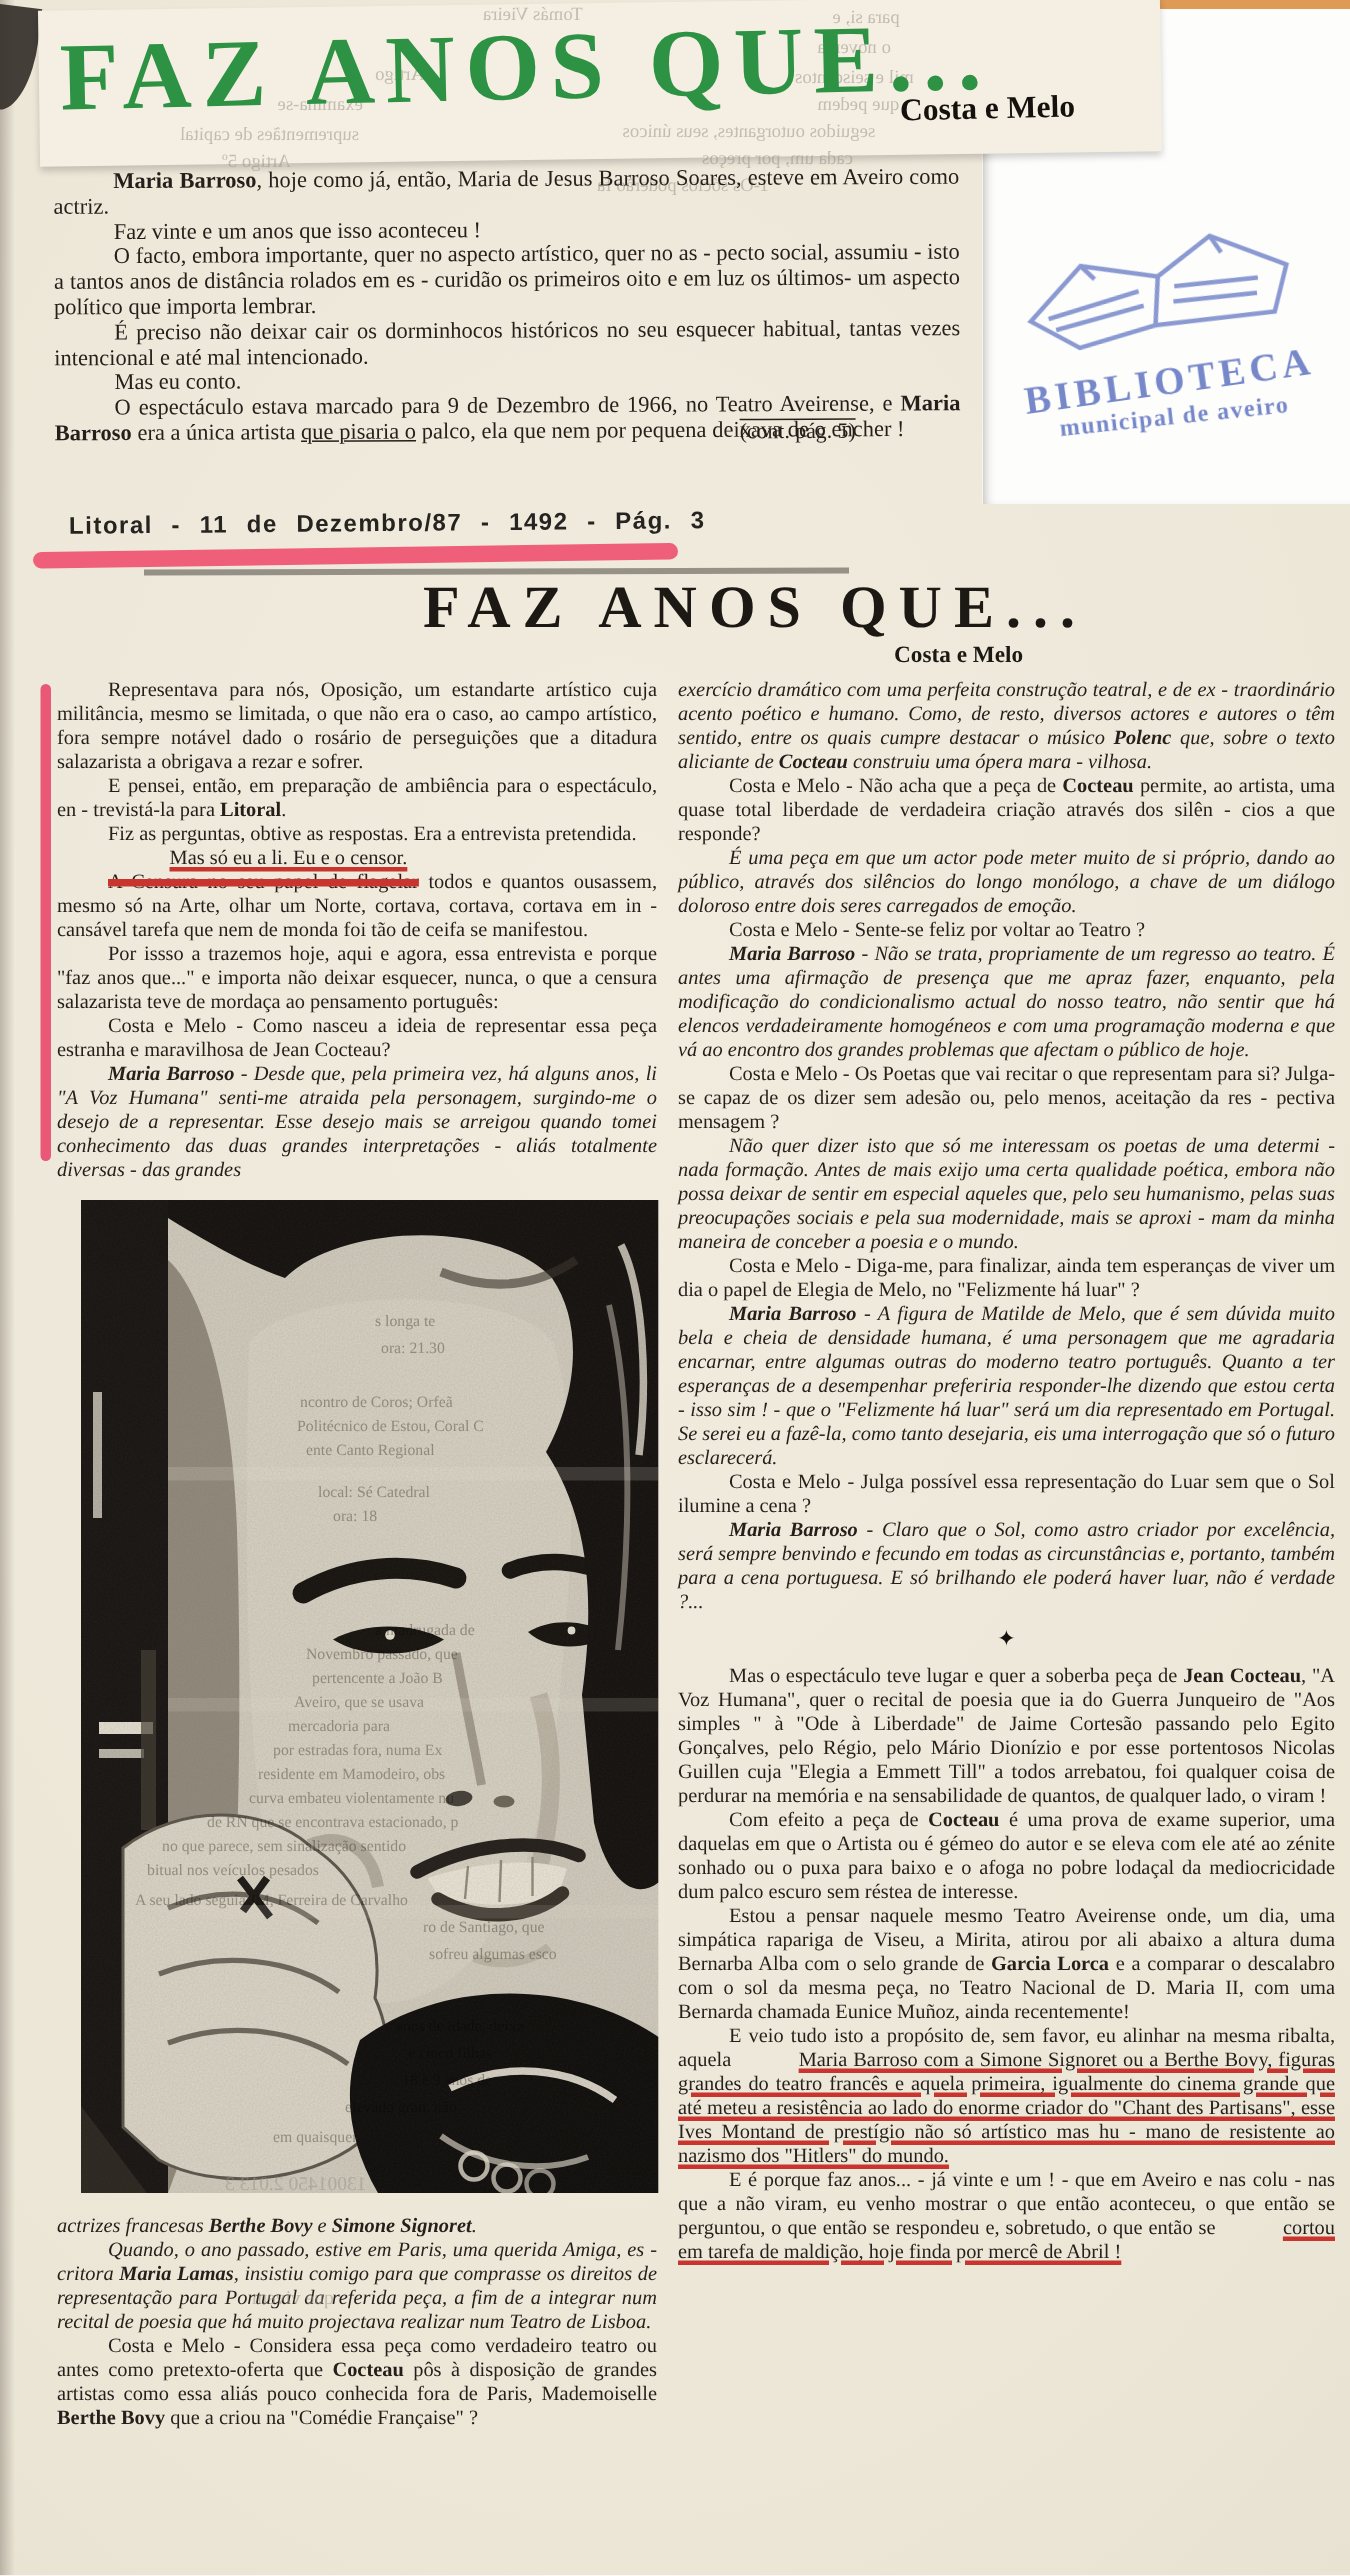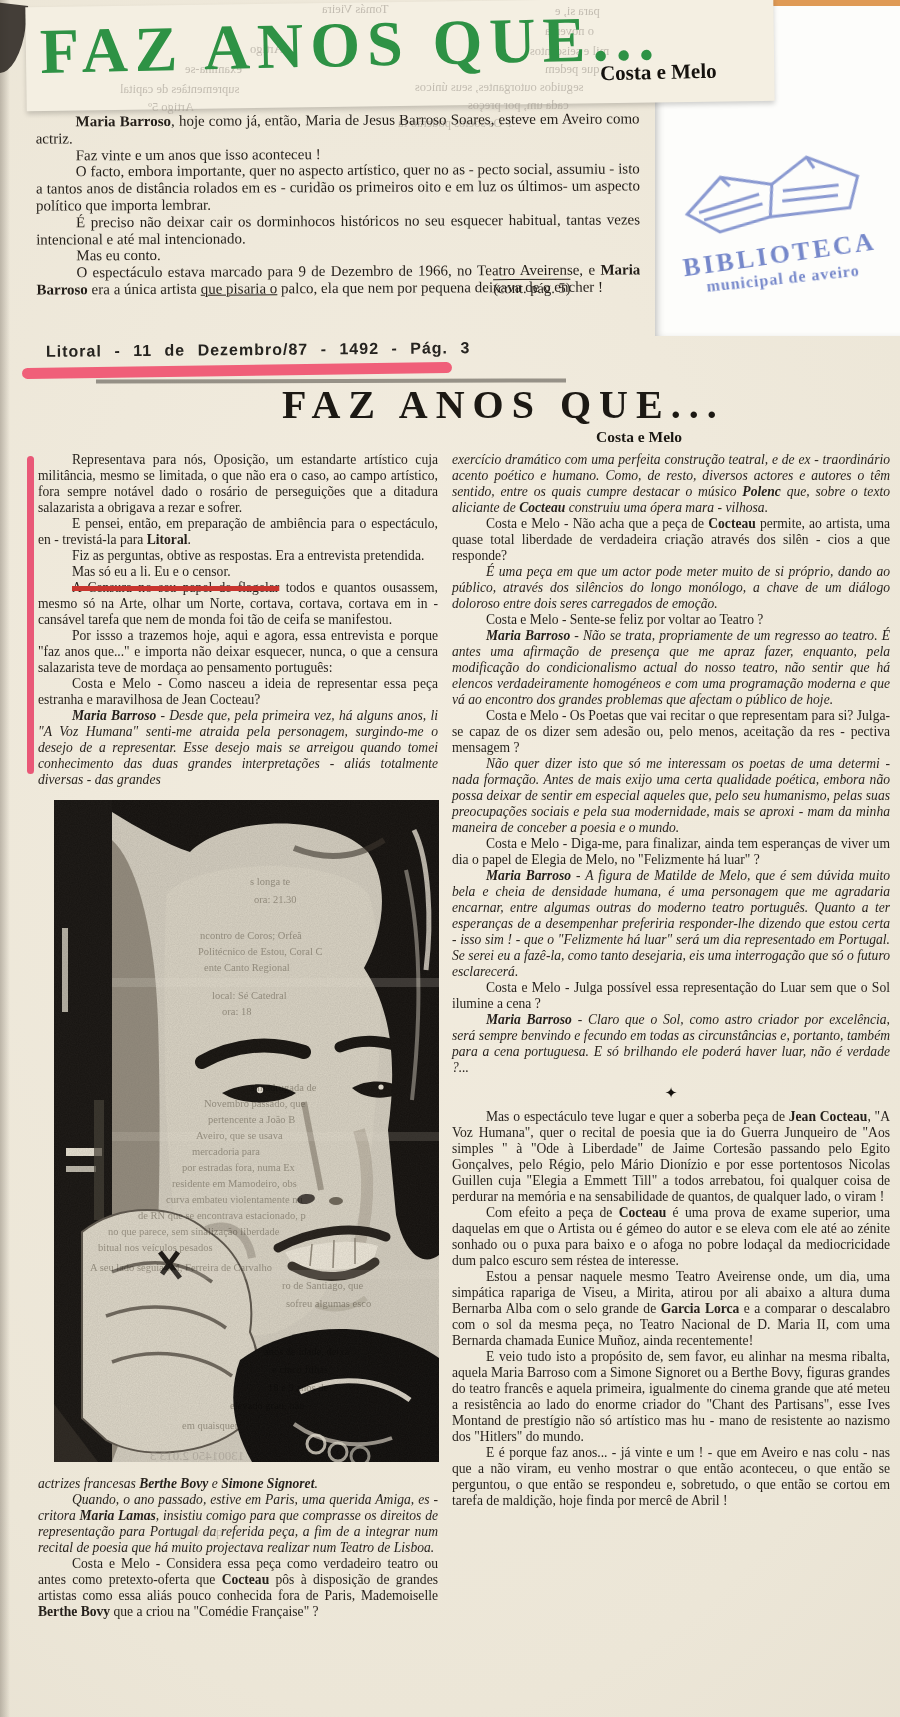--- a/index.html
+++ b/index.html
@@ -46,22 +46,22 @@
           border-radius:4px;opacity:.9;z-index:2;}
   .col{position:absolute;top:452px;font-size:13.6px;line-height:16px;text-align:justify;}
   .col.left{left:38px;width:400px;}
   .col.right{left:452px;width:438px;}
   .para{margin:0;text-indent:34px;}
   .para.ni{text-indent:0;}
   .para.faded{opacity:.55;filter:blur(.3px);}
   .b{font-weight:700;}
   .i{font-style:italic;}
   .bi{font-weight:700;font-style:italic;}
-  .ru{text-decoration-color:#c8352e;text-decoration-thickness:2.6px;
-      text-underline-offset:2px;}
+  .ru{text-decoration:underline;text-decoration-color:#c8352e;text-decoration-thickness:2.6px;
+      text-underline-offset:2px;margin-left:41px;}
   .rs{text-decoration:line-through;text-decoration-color:#c8352e;text-decoration-thickness:4.5px;}
   .bu{text-decoration:underline;text-decoration-thickness:1.4px;}
   .star{text-align:center;margin:9px 0 8px;font-size:15px;color:#15120e;}
   .photo{position:relative;width:385px;height:662px;margin:12px 0 14px 16px;}
   .photo svg{position:absolute;left:0;top:0;}
   .photo-bleed span{position:absolute;font-size:10.5px;color:#746e62;opacity:.55;
       white-space:nowrap;mix-blend-mode:multiply;}
   .bleed-bottom .bleed-frag{font-size:13px;}
 </style>
 </head>
@@ -216,21 +216,21 @@
           <span style="left:168px;top:204px">ora: 18</span>
           <span style="left:196px;top:280px">a madrugada de</span>
           <span style="left:150px;top:296px">Novembro passado, que</span>
           <span style="left:154px;top:312px">pertencente a João B</span>
           <span style="left:142px;top:328px">Aveiro, que se usava</span>
           <span style="left:138px;top:344px">mercadoria para</span>
           <span style="left:128px;top:360px">por estradas fora, numa Ex</span>
           <span style="left:118px;top:376px">residente em Mamodeiro, obs</span>
           <span style="left:112px;top:392px">curva embateu violentamente nu</span>
           <span style="left:84px;top:408px">de RN que se encontrava estacionado, p</span>
-          <span style="left:54px;top:424px">no que parece, sem sinalização liberdade</span>
+          <span style="left:54px;top:424px">no que parece, sem sinalização sentido</span>
           <span style="left:44px;top:440px">bitual nos veículos pesados</span>
           <span style="left:36px;top:460px">A seu lado seguia JM, Ferreira de Carvalho</span>
           <span style="left:228px;top:478px">ro de Santiago, que</span>
           <span style="left:232px;top:496px">sofreu algumas esco</span>
           <span style="left:210px;top:544px">anos de idade, deixa</span>
           <span style="left:218px;top:562px">e cinco filhas</span>
           <span style="left:214px;top:580px">18 e 9 anos de</span>
           <span style="left:176px;top:598px">elevado grau, não</span>
           <span style="left:128px;top:618px">em quaisquer</span>
         </div>

